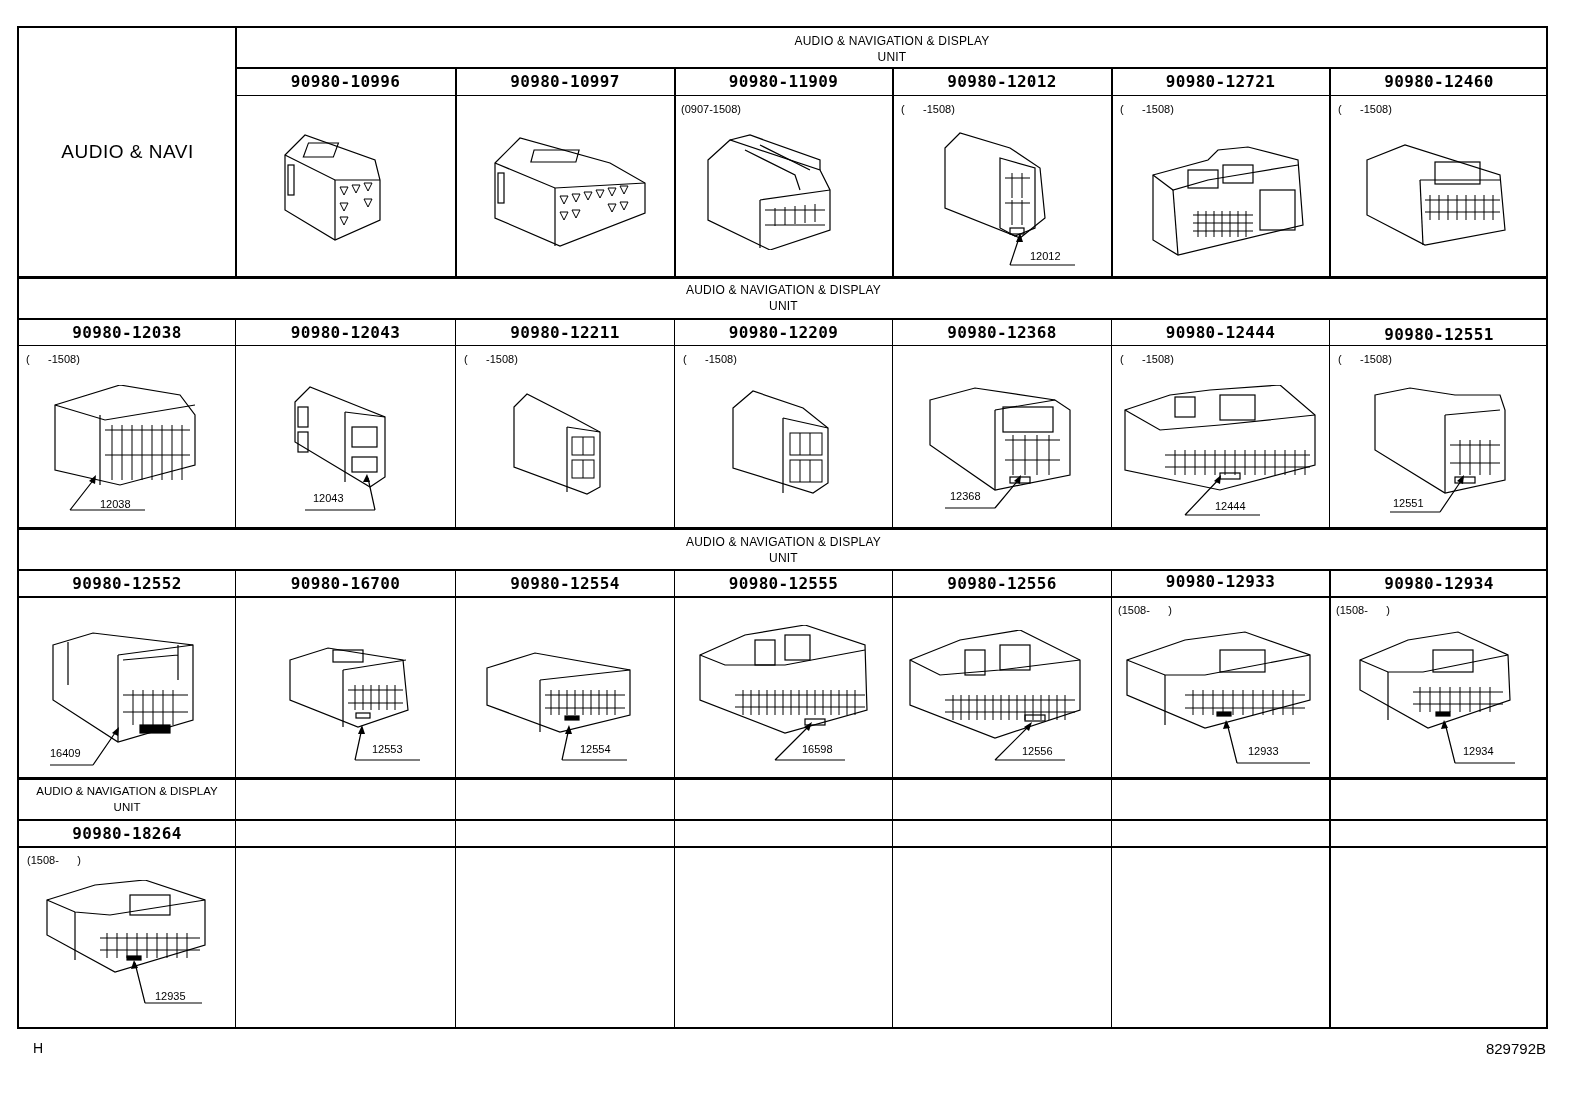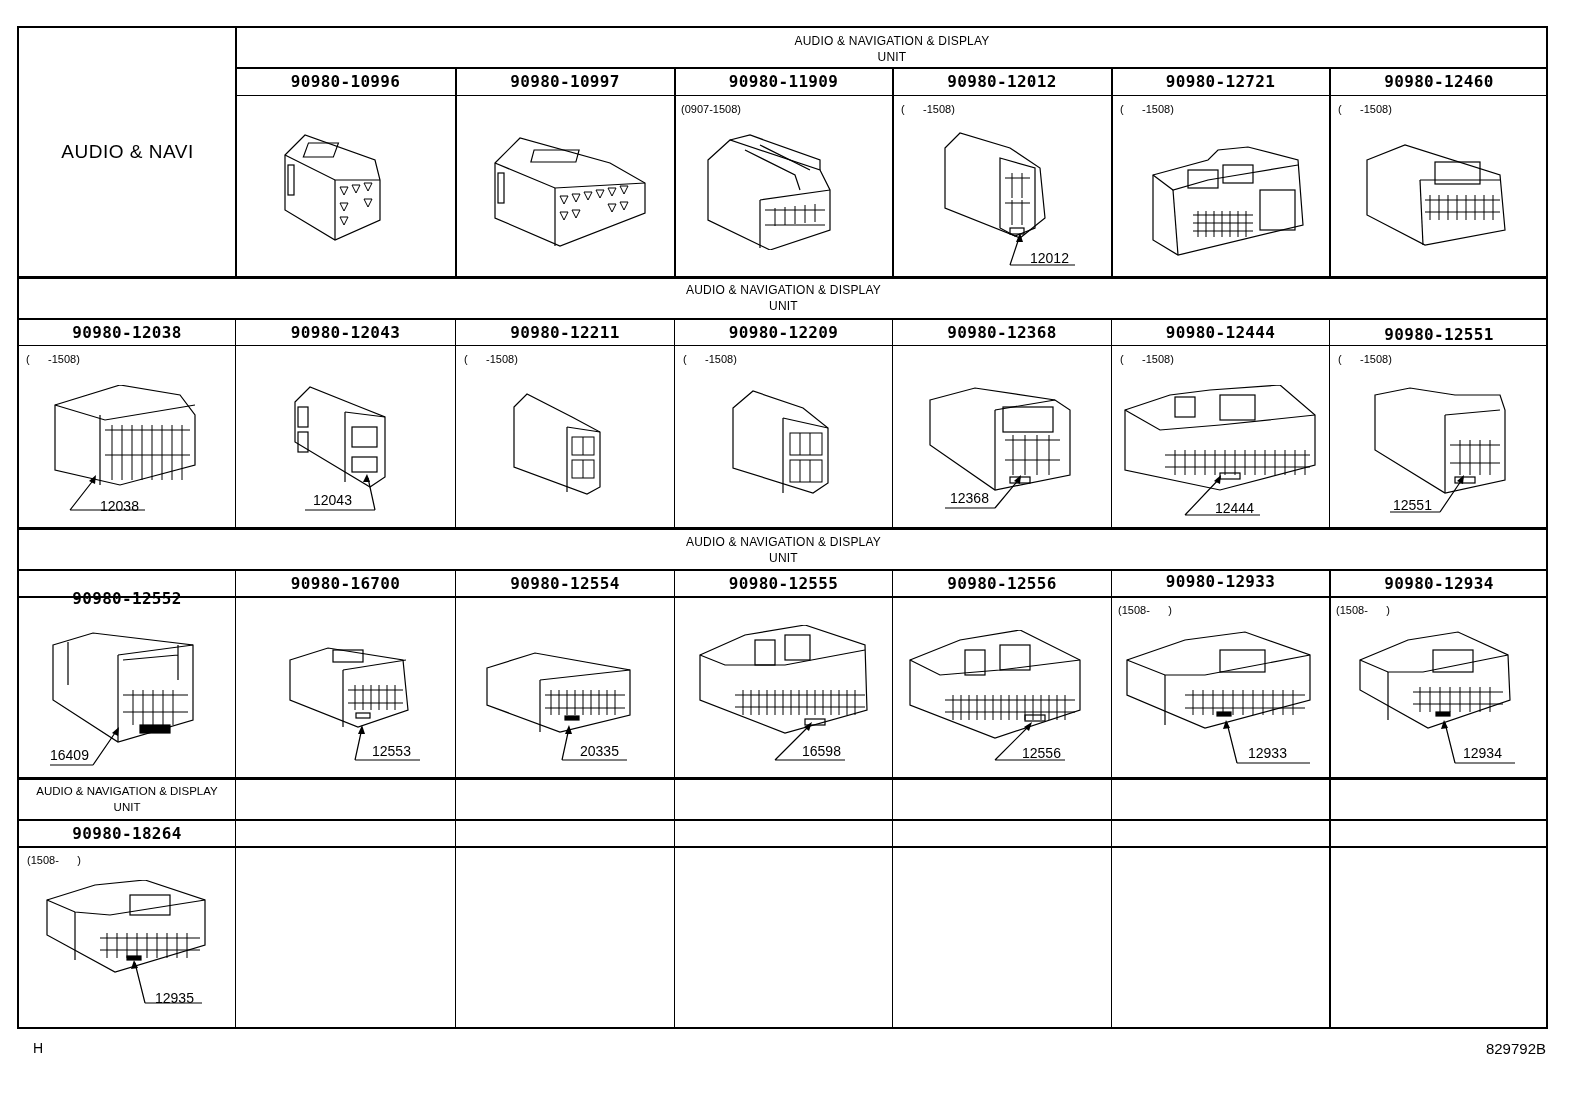--- a/index.html
+++ b/index.html
@@ -7,21 +7,21 @@
   .sheet { position:absolute; left:17px; top:26px; width:1531px; height:1003px; border:2px solid #000; box-sizing:border-box; }
   .hline { position:absolute; background:#000; }
   .vline { position:absolute; background:#000; width:2px; }
   .cell { position:absolute; box-sizing:border-box; }
   .title-cell { display:flex; align-items:center; justify-content:center; font-size:19px; letter-spacing:0.5px; }
   .group-hdr { position:absolute; text-align:center; font-size:12px; line-height:16px; letter-spacing:0.2px; }
   .pn { position:absolute; display:flex; align-items:center; justify-content:center; font-family:"DejaVu Sans Mono", monospace; font-weight:bold; font-size:16px; letter-spacing:0.3px; }
   .note { position:absolute; font-size:11px; white-space:pre; font-family:"Liberation Sans", sans-serif; }
   .img-area { position:absolute; }
   .img-area svg { position:absolute; left:0; top:0; }
-  .callout { position:absolute; font-size:14px; }
+  .callout { position:absolute; font-size:11px; }
   .footer-left { position:absolute; left:33px; top:1040px; font-size:14px; }
   .footer-right { position:absolute; right:46px; top:1040px; font-size:15px; }
 </style>
 </head>
 <body>
 
 <div class="sheet"></div>
 
 <div class="cell title-cell" style="left:19px; top:28px; width:217px; height:248px;">AUDIO &amp; NAVI</div>
 <div class="vline" style="left:235px; top:26px; height:251px;"></div>
@@ -268,21 +268,21 @@
 </div>
 <div class="hline" style="left:17px; top:569px; width:1531px; height:2px;"></div>
 <div class="hline" style="left:17px; top:596px; width:1531px; height:2px;"></div>
 <div class="vline" style="left:235px; top:569px; height:209px; width:1px;"></div>
 <div class="vline" style="left:455px; top:569px; height:209px; width:1px;"></div>
 <div class="vline" style="left:674px; top:569px; height:209px; width:1px;"></div>
 <div class="vline" style="left:892px; top:569px; height:209px; width:1px;"></div>
 <div class="vline" style="left:1111px; top:569px; height:209px; width:1px;"></div>
 <div class="vline" style="left:1329px; top:569px; height:209px;"></div>
 
-<div class="pn" style="left:19px; top:570px; width:216px; height:26px;margin-top:15px;">90980-12552</div>
+<div class="pn" style="left:19px; top:570px; width:216px; height:26px;">90980-12552</div>
 <div class="pn" style="left:236px; top:570px; width:219px; height:26px;">90980-16700</div>
 <div class="pn" style="left:456px; top:570px; width:218px; height:26px;">90980-12554</div>
 <div class="pn" style="left:675px; top:570px; width:217px; height:26px;">90980-12555</div>
 <div class="pn" style="left:893px; top:570px; width:218px; height:26px;">90980-12556</div>
 <div class="pn" style="left:1112px; top:568px; width:217px; height:26px;">90980-12933</div>
 <div class="pn" style="left:1330px; top:570px; width:218px; height:26px;">90980-12934</div>
 
 <div class="note" style="left:1118px; top:604px;">(1508-      )</div>
 <div class="note" style="left:1336px; top:604px;">(1508-      )</div>
 
@@ -377,21 +377,21 @@
 <div class="callout" style="left:50px; top:747px;">16409</div>
 <svg style="position:absolute; left:350px; top:725px;" width="80" height="40">
     <path d="M5 35 L12 3 M5 35 L70 35" stroke="#000" stroke-width="1.2" fill="none"></path>
     <path d="M12 0 l-4 9 l7 0 z" fill="#000"></path>
   </svg>
 <div class="callout" style="left:372px; top:743px;">12553</div>
 <svg style="position:absolute; left:557px; top:725px;" width="80" height="40">
     <path d="M5 35 L12 3 M5 35 L70 35" stroke="#000" stroke-width="1.2" fill="none"></path>
     <path d="M12 0 l-4 9 l7 0 z" fill="#000"></path>
   </svg>
-<div class="callout" style="left:580px; top:743px;">20335</div>
+<div class="callout" style="left:580px; top:743px;">12554</div>
 <svg style="position:absolute; left:770px; top:720px;" width="90" height="45">
     <path d="M5 40 L40 5 M5 40 L75 40" stroke="#000" stroke-width="1.2" fill="none"></path>
     <path d="M42 2 l-8 5 l5 4 z" fill="#000"></path>
   </svg>
 <div class="callout" style="left:802px; top:743px;">16598</div>
 <svg style="position:absolute; left:990px; top:720px;" width="90" height="45">
     <path d="M5 40 L40 5 M5 40 L75 40" stroke="#000" stroke-width="1.2" fill="none"></path>
     <path d="M42 2 l-8 5 l5 4 z" fill="#000"></path>
   </svg>
 <div class="callout" style="left:1022px; top:745px;">12556</div>

